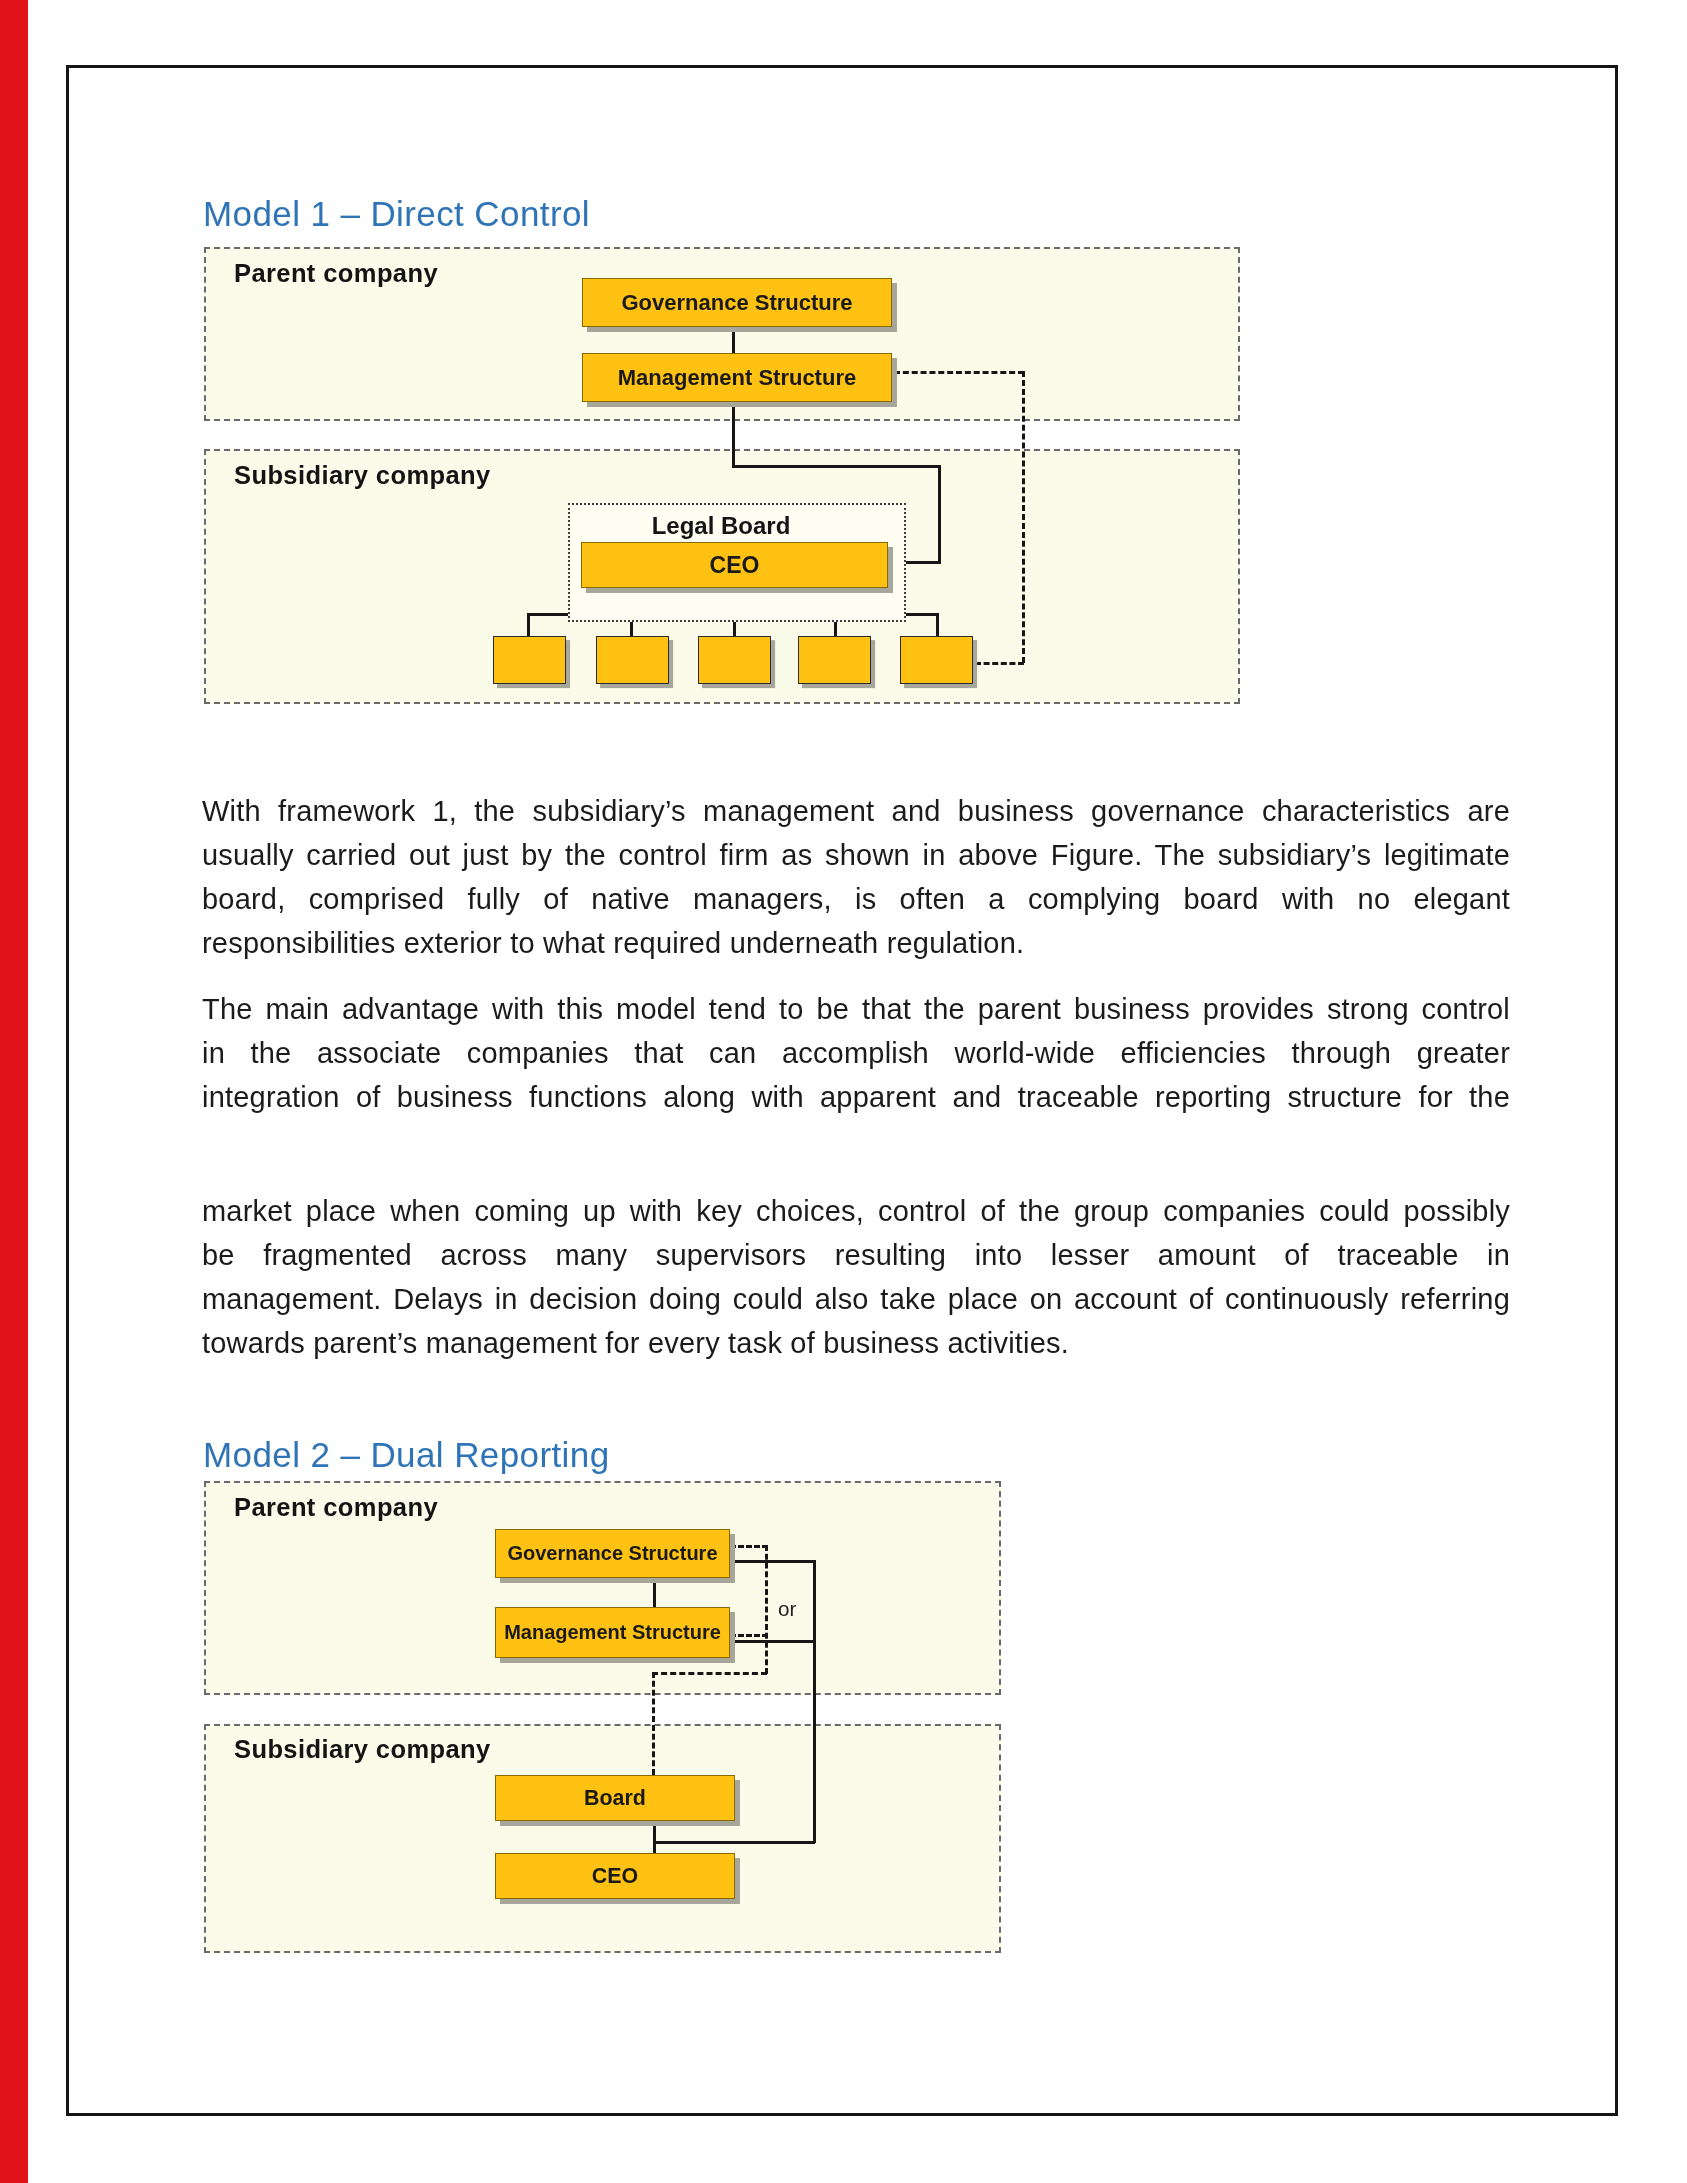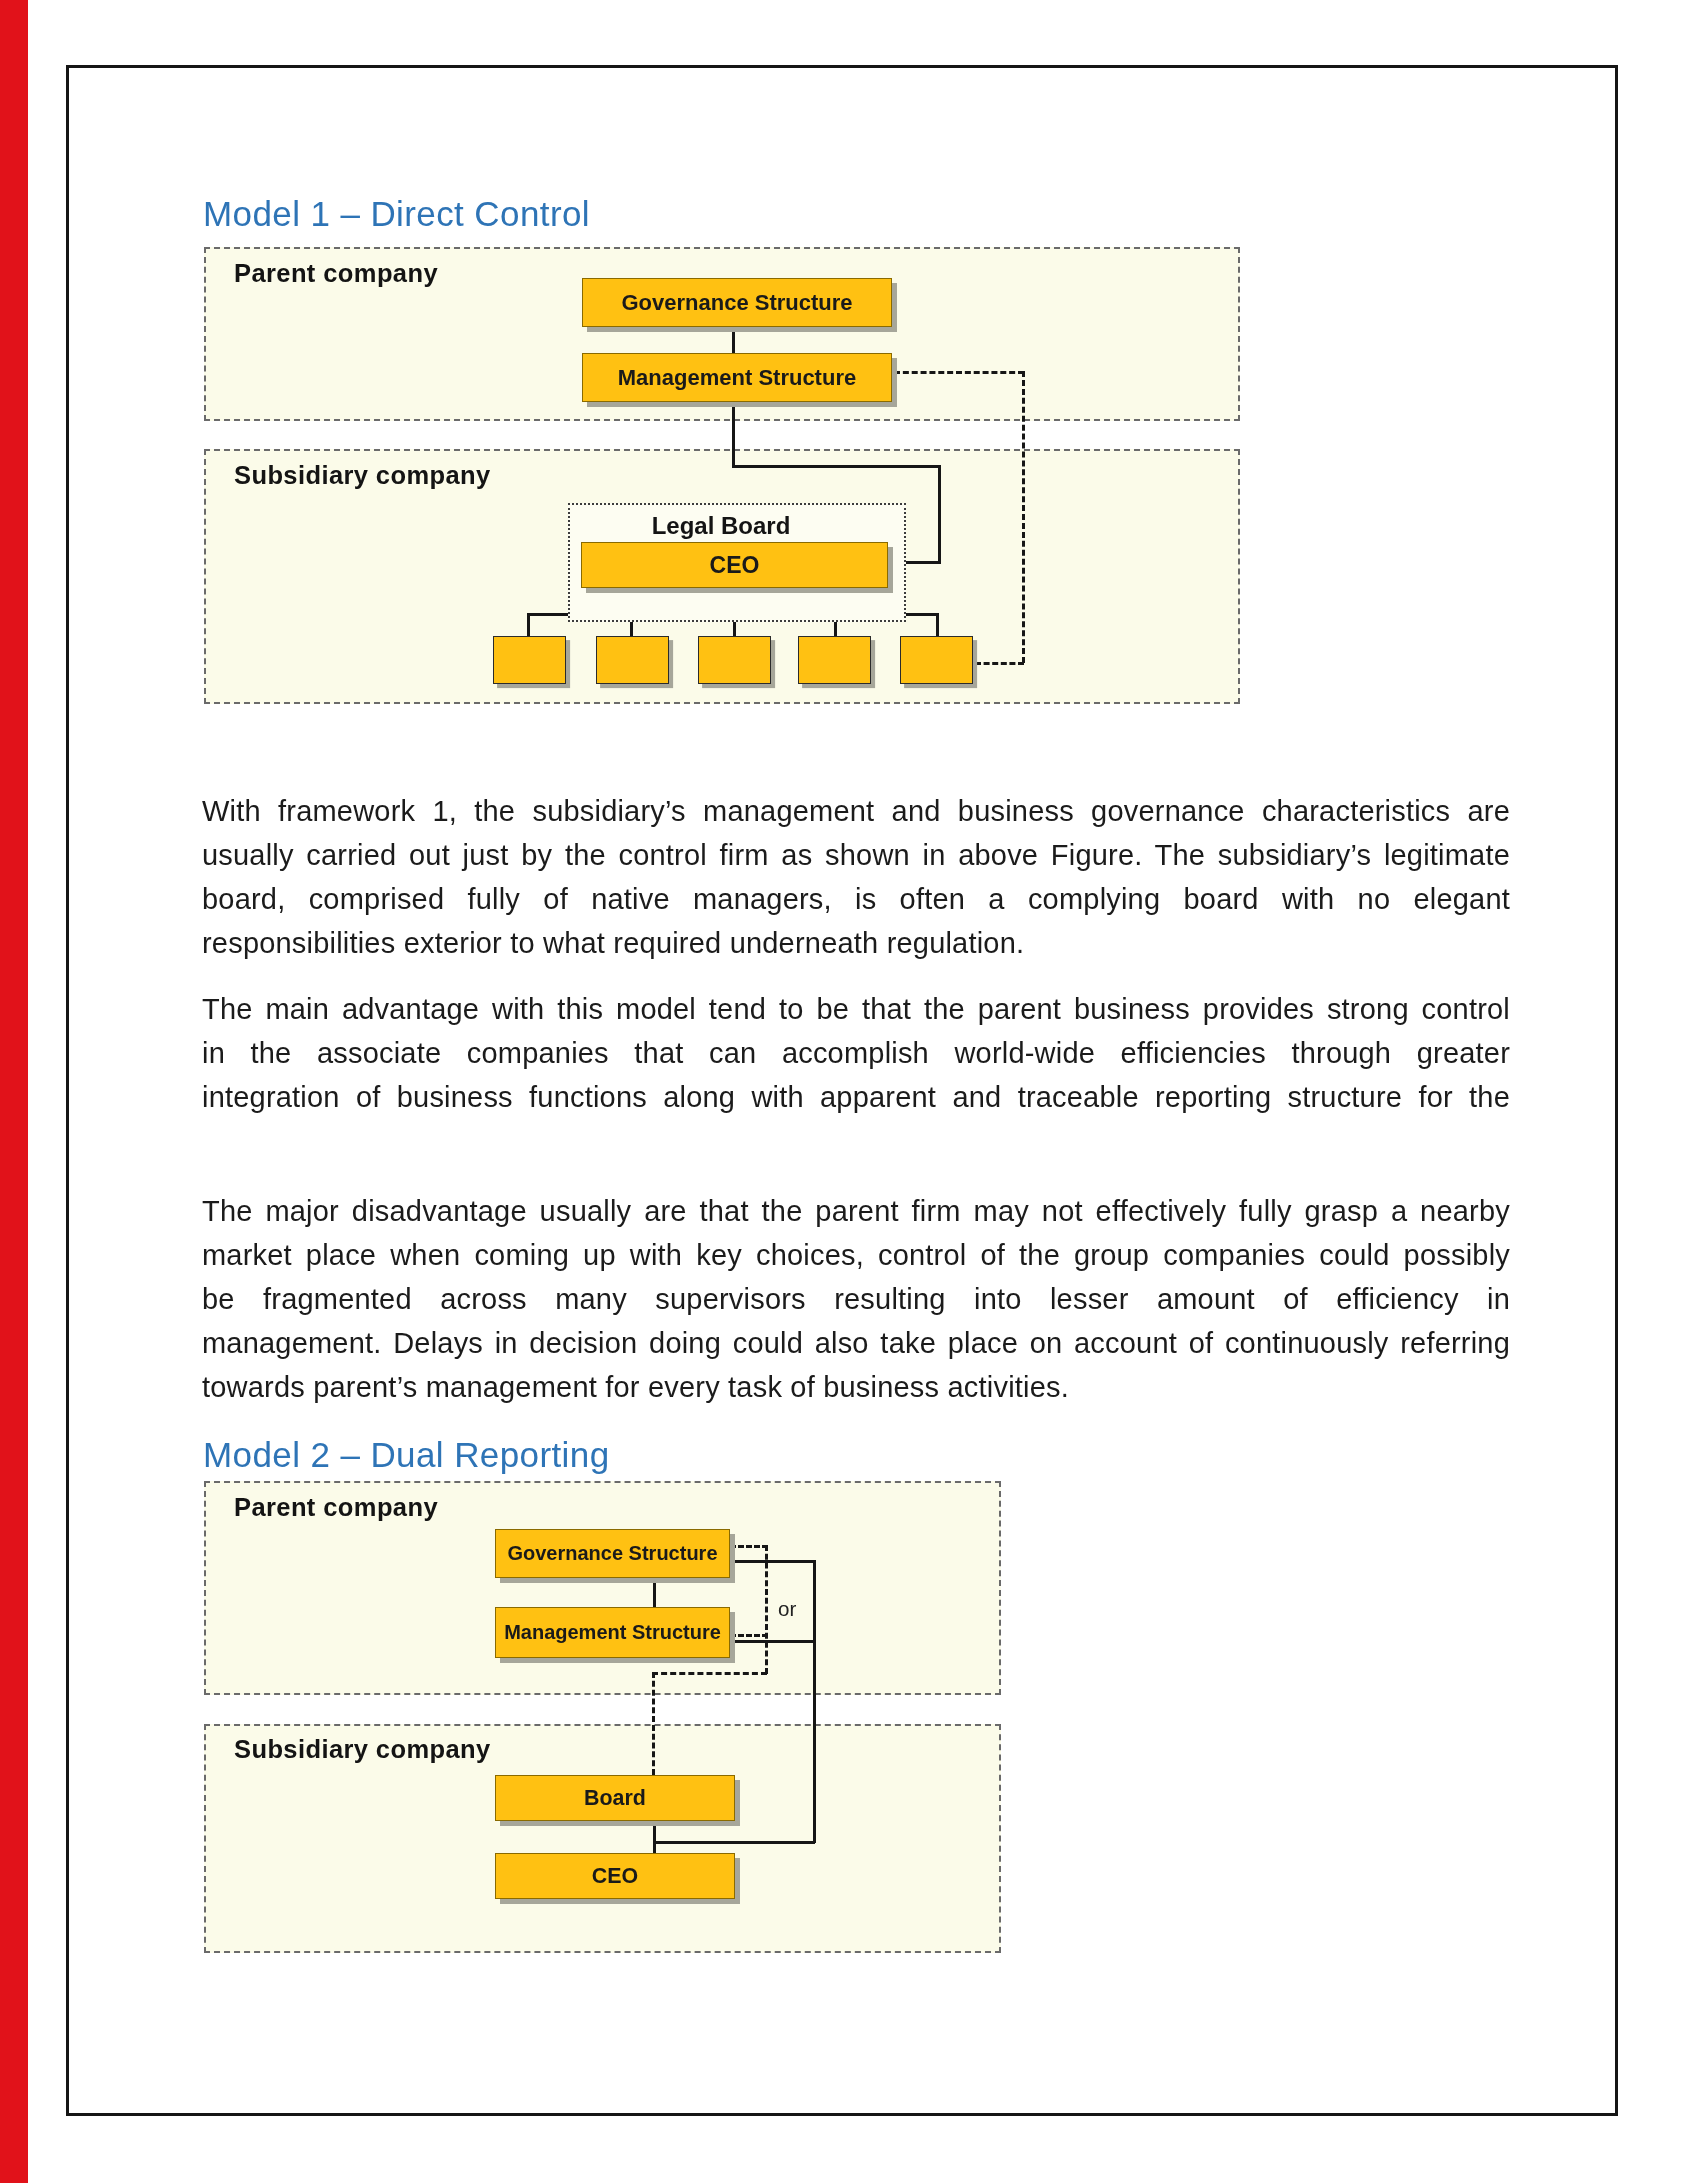--- a/index.html
+++ b/index.html
@@ -89,23 +89,22 @@
     <div class="tline">usually carried out just by the control firm as shown in above Figure. The subsidiary’s legitimate</div>
     <div class="tline">board, comprised fully of native managers, is often a complying board with no elegant</div>
     <div class="tline last">responsibilities exterior to what required underneath regulation.</div>
   </div>
   <div class="para" style="top:939px;">
     <div class="tline">The main advantage with this model tend to be that the parent business provides strong control</div>
     <div class="tline">in the associate companies that can accomplish world-wide efficiencies through greater</div>
     <div class="tline">integration of business functions along with apparent and traceable reporting structure for the</div>
   </div>
   <div class="para" style="top:1141px;">
-    <div class="tline">The major disadvantage usually are that the parent firm may not effectively fully grasp a nearby</div>
     <div class="tline">market place when coming up with key choices, control of the group companies could possibly</div>
-    <div class="tline">be fragmented across many supervisors resulting into lesser amount of efficiency in</div>
+    <div class="tline">be fragmented across many supervisors resulting into lesser amount of traceable in</div>
     <div class="tline">management. Delays in decision doing could also take place on account of continuously referring</div>
     <div class="tline last">towards parent’s management for every task of business activities.</div>
   </div>
 
   <div class="hdg" style="left:203px;top:1435px;">Model 2 – Dual Reporting</div>
 
   <div class="obox" style="left:204px;top:1481px;width:797px;height:214px;"></div>
   <div class="obox-label" style="left:234px;top:1493px;">Parent company</div>
 
   <div class="obox" style="left:204px;top:1724px;width:797px;height:229px;"></div>

